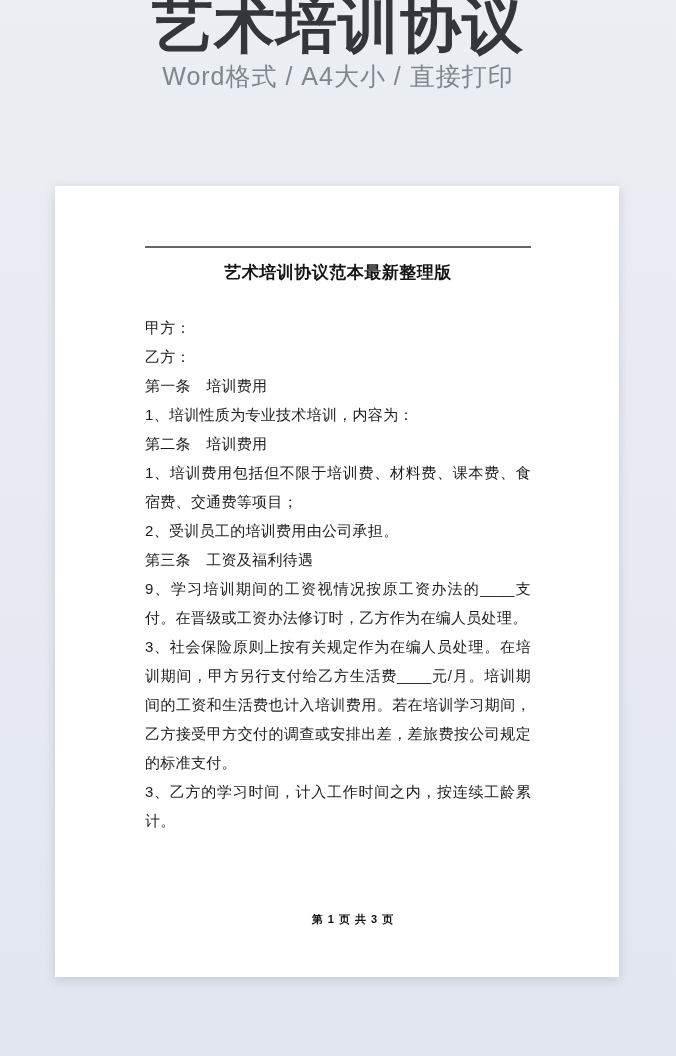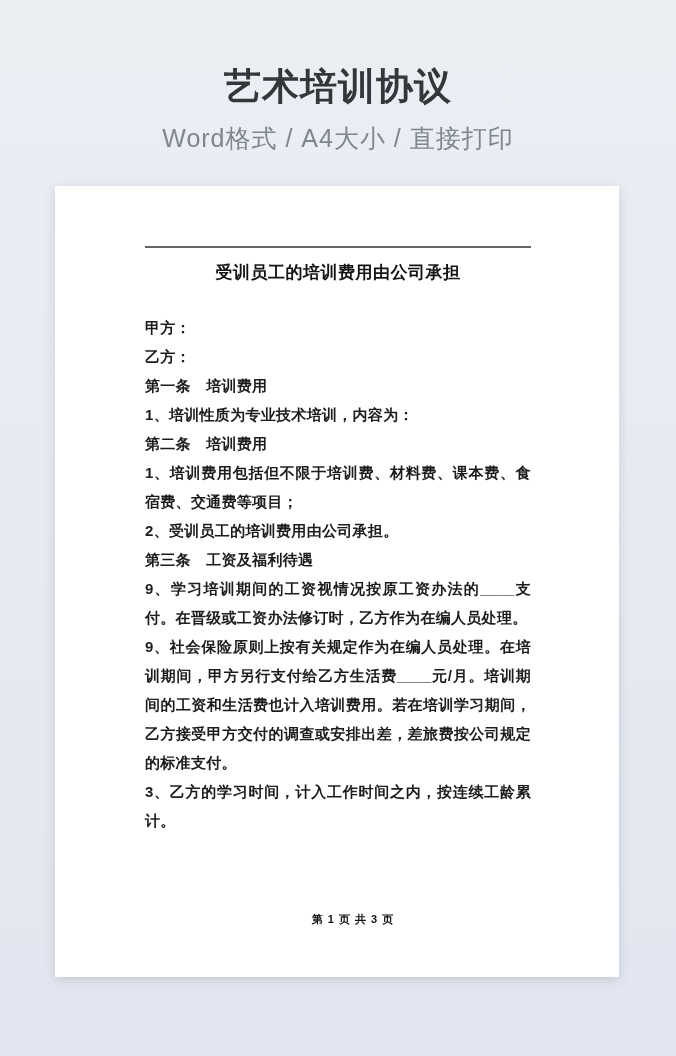--- a/index.html
+++ b/index.html
@@ -15,22 +15,21 @@
   }
 
   
   .banner {
     position: absolute;
     top: 0; left: 0;
     width: 676px;
     text-align: center;
   }
   .banner-title {
-    margin-top: 62px;
-    font-size: 37px;
+    font-size: 61px;
     line-height: 50px;
     font-weight: 700;
     color: #33373c;
     letter-spacing: 1px;
   }
   .banner-subtitle {
     margin-top: 11px;
     font-size: 25px;
     line-height: 30px;
     font-weight: 400;
@@ -66,21 +65,21 @@
   }
   .doc-body {
     margin-top: 27px;
   }
   .doc-body p {
     font-size: 15px;
     line-height: 29px;
     color: #1c1c1c;
     text-align: justify;
     letter-spacing: 0.3px;
-    font-weight: 700;
+    font-weight: 400;
   }
   .page-footer {
     position: absolute;
     left: 0;
     top: 726px;
     width: 564px;
     text-align: center;
     font-size: 11px;
     font-weight: 700;
     color: #111;
@@ -91,30 +90,30 @@
 </head>
 <body>
 
 <div class="banner">
   <div class="banner-title">艺术培训协议</div>
   <div class="banner-subtitle">Word格式 / A4大小 / 直接打印</div>
 </div>
 
 <div class="page">
   <hr class="doc-rule">
-  <div class="doc-title">受训员工的培训费用由公司承担</div>
+  <div class="doc-title">艺术培训协议范本最新整理版</div>
 
   <div class="doc-body">
     <p>甲方：</p>
     <p>乙方：</p>
     <p>第一条　培训费用</p>
     <p>1、培训性质为专业技术培训，内容为：</p>
     <p>第二条　培训费用</p>
     <p>1、培训费用包括但不限于培训费、材料费、课本费、食宿费、交通费等项目；</p>
     <p>2、受训员工的培训费用由公司承担。</p>
     <p>第三条　工资及福利待遇</p>
     <p>9、学习培训期间的工资视情况按原工资办法的____支付。在晋级或工资办法修订时，乙方作为在编人员处理。</p>
-    <p>9、社会保险原则上按有关规定作为在编人员处理。在培训期间，甲方另行支付给乙方生活费____元/月。培训期间的工资和生活费也计入培训费用。若在培训学习期间，乙方接受甲方交付的调查或安排出差，差旅费按公司规定的标准支付。</p>
+    <p>3、社会保险原则上按有关规定作为在编人员处理。在培训期间，甲方另行支付给乙方生活费____元/月。培训期间的工资和生活费也计入培训费用。若在培训学习期间，乙方接受甲方交付的调查或安排出差，差旅费按公司规定的标准支付。</p>
     <p>3、乙方的学习时间，计入工作时间之内，按连续工龄累计。</p>
   </div>
 
   <div class="page-footer">第 1 页 共 3 页</div>
 </div>
 
 </body></html>

